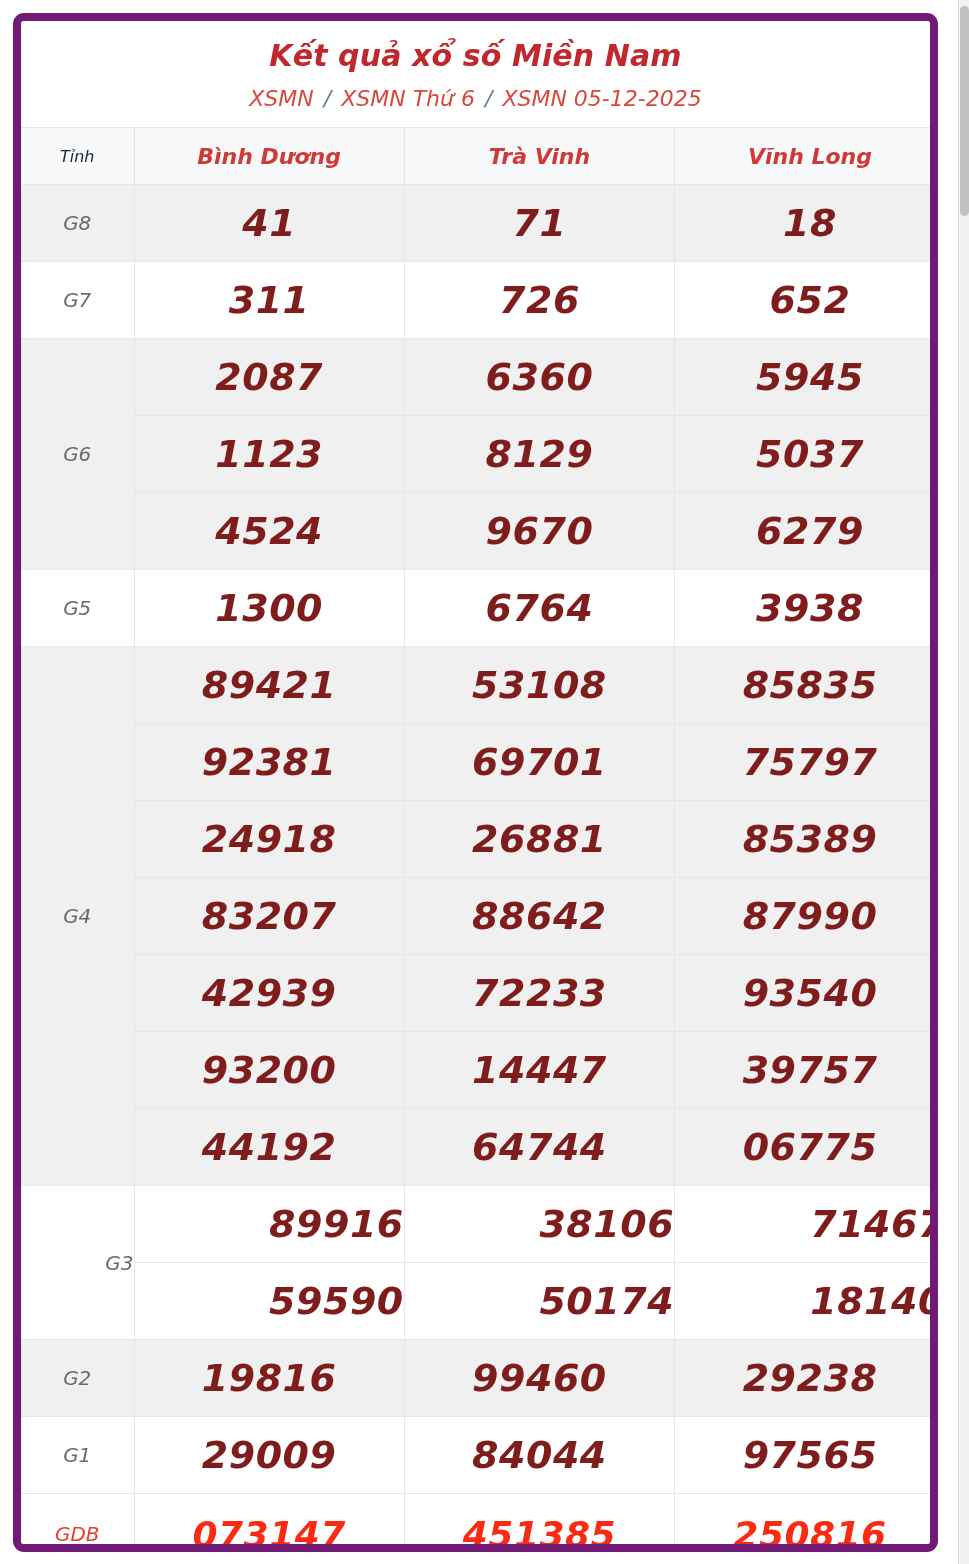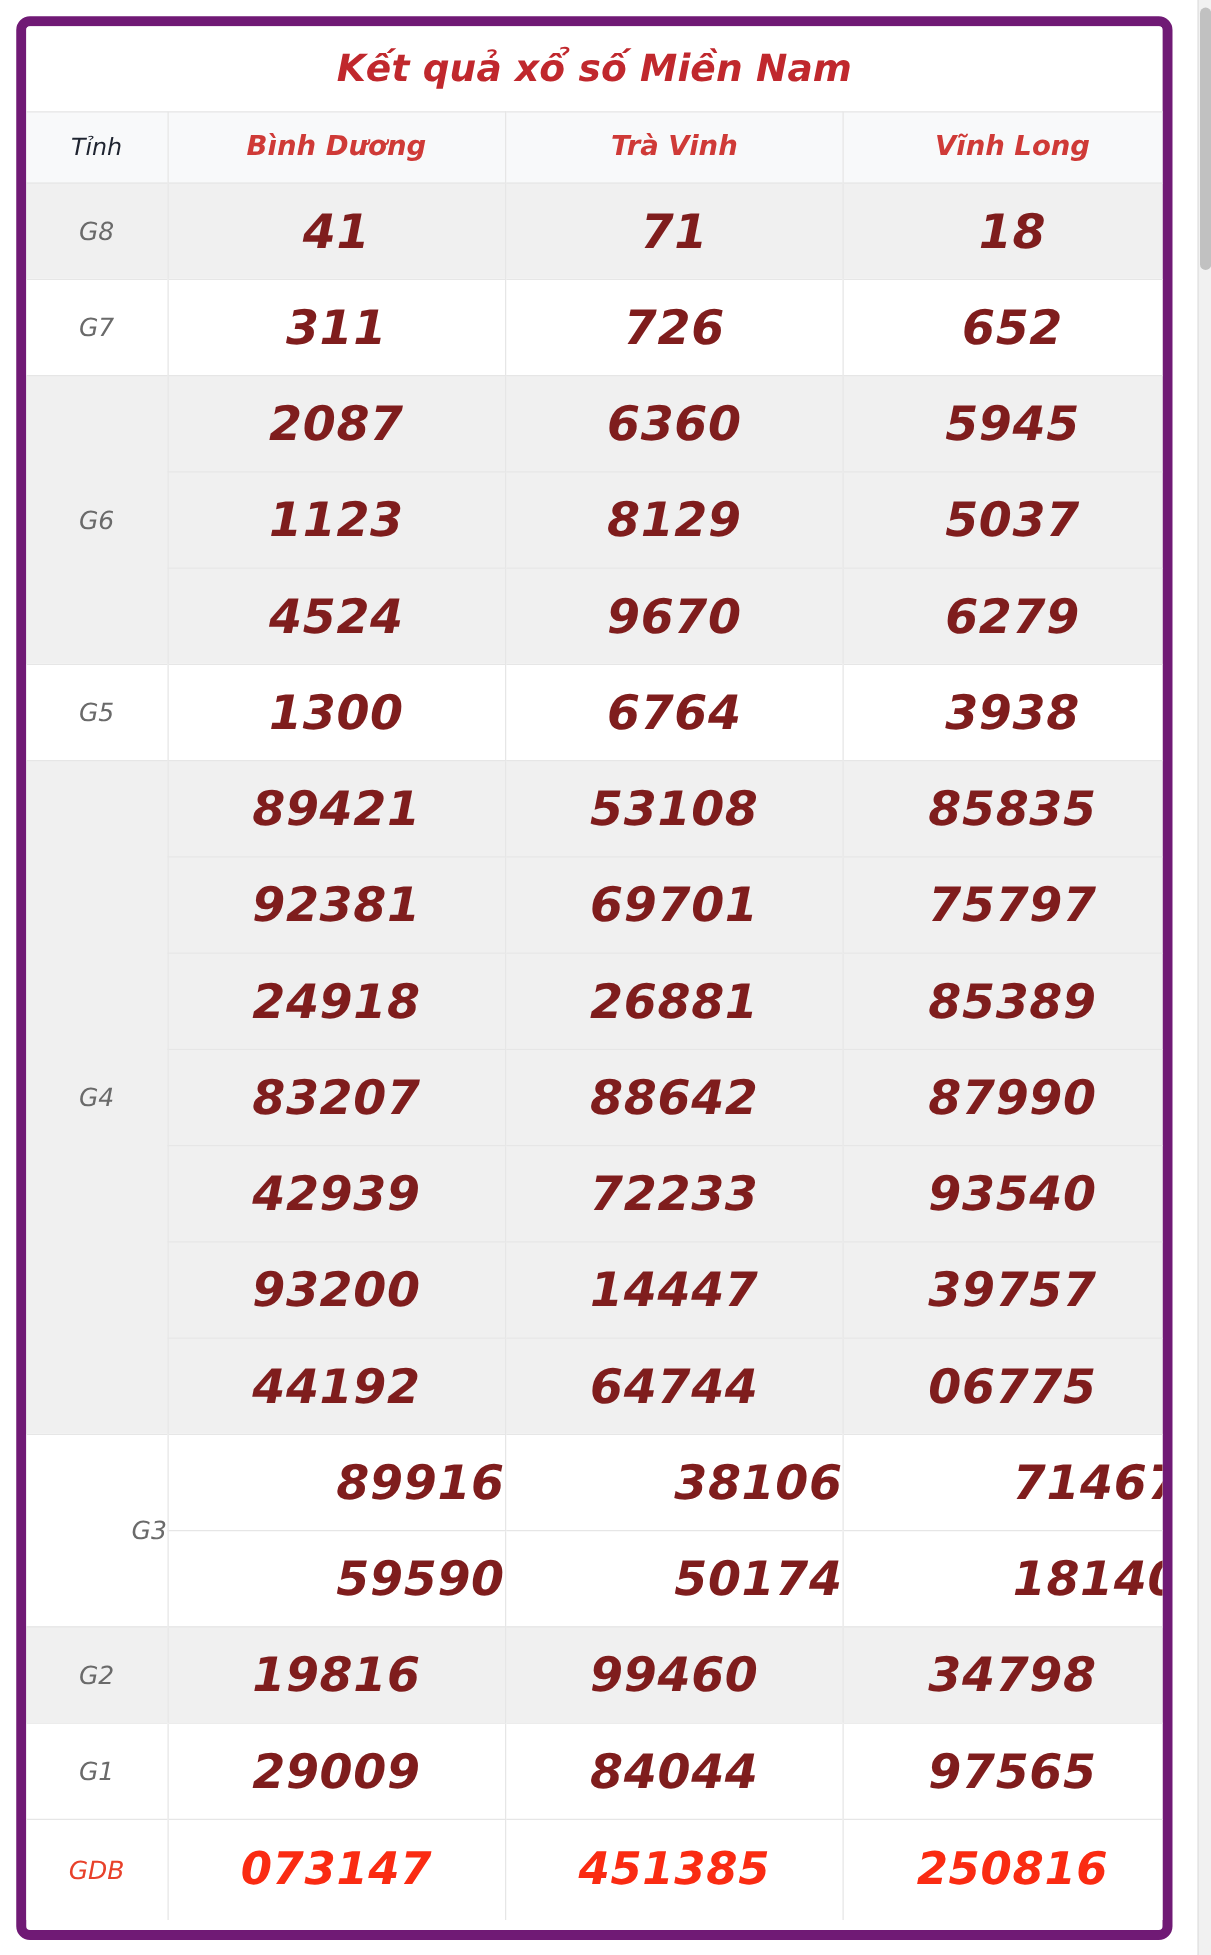--- a/index.html
+++ b/index.html
@@ -96,21 +96,21 @@
     border-right: none;
   }
 
   thead th {
     background: #f8f9fa;
     height: 56px;
     font-weight: bold;
   }
   thead th.th-tinh {
     color: #1f2430;
-    font-size: 19px;
+    font-size: 16px;
     font-weight: normal;
   }
   thead th.th-prov {
     color: #cf3a37;
     font-size: 22px;
   }
 
   td.lbl {
     color: #6a6a6a;
     font-size: 20px;
@@ -149,20 +149,27 @@
 <body>
 
 <div class="page-scrollbar">
   <div class="thumb"></div>
 </div>
 
 <div class="result-card">
 
   <div class="card-header">
     <div class="card-title">Kết quả xổ số Miền Nam</div>
+    <div class="breadcrumb">
+      <span class="crumb">XSMN</span>
+      <span class="sep">/</span>
+      <span class="crumb">XSMN Thứ 6</span>
+      <span class="sep">/</span>
+      <span class="crumb">XSMN 05-12-2025</span>
+    </div>
   </div>
 
   <table class="kq">
     <colgroup>
       <col class="c-tinh">
       <col class="c-prov">
       <col class="c-prov">
       <col class="c-prov">
     </colgroup>
     <thead>
@@ -259,21 +266,21 @@
       <tr class="plain r-g3">
         <td class="num">59590</td>
         <td class="num">50174</td>
         <td class="num">18140</td>
       </tr>
 
       <tr class="shade r-g2">
         <td class="lbl">G2</td>
         <td class="num">19816</td>
         <td class="num">99460</td>
-        <td class="num">34798</td>
+        <td class="num">29238</td>
       </tr>
 
       <tr class="plain r-g1">
         <td class="lbl">G1</td>
         <td class="num">29009</td>
         <td class="num">84044</td>
         <td class="num">97565</td>
       </tr>
 
       <tr class="plain r-gdb">

